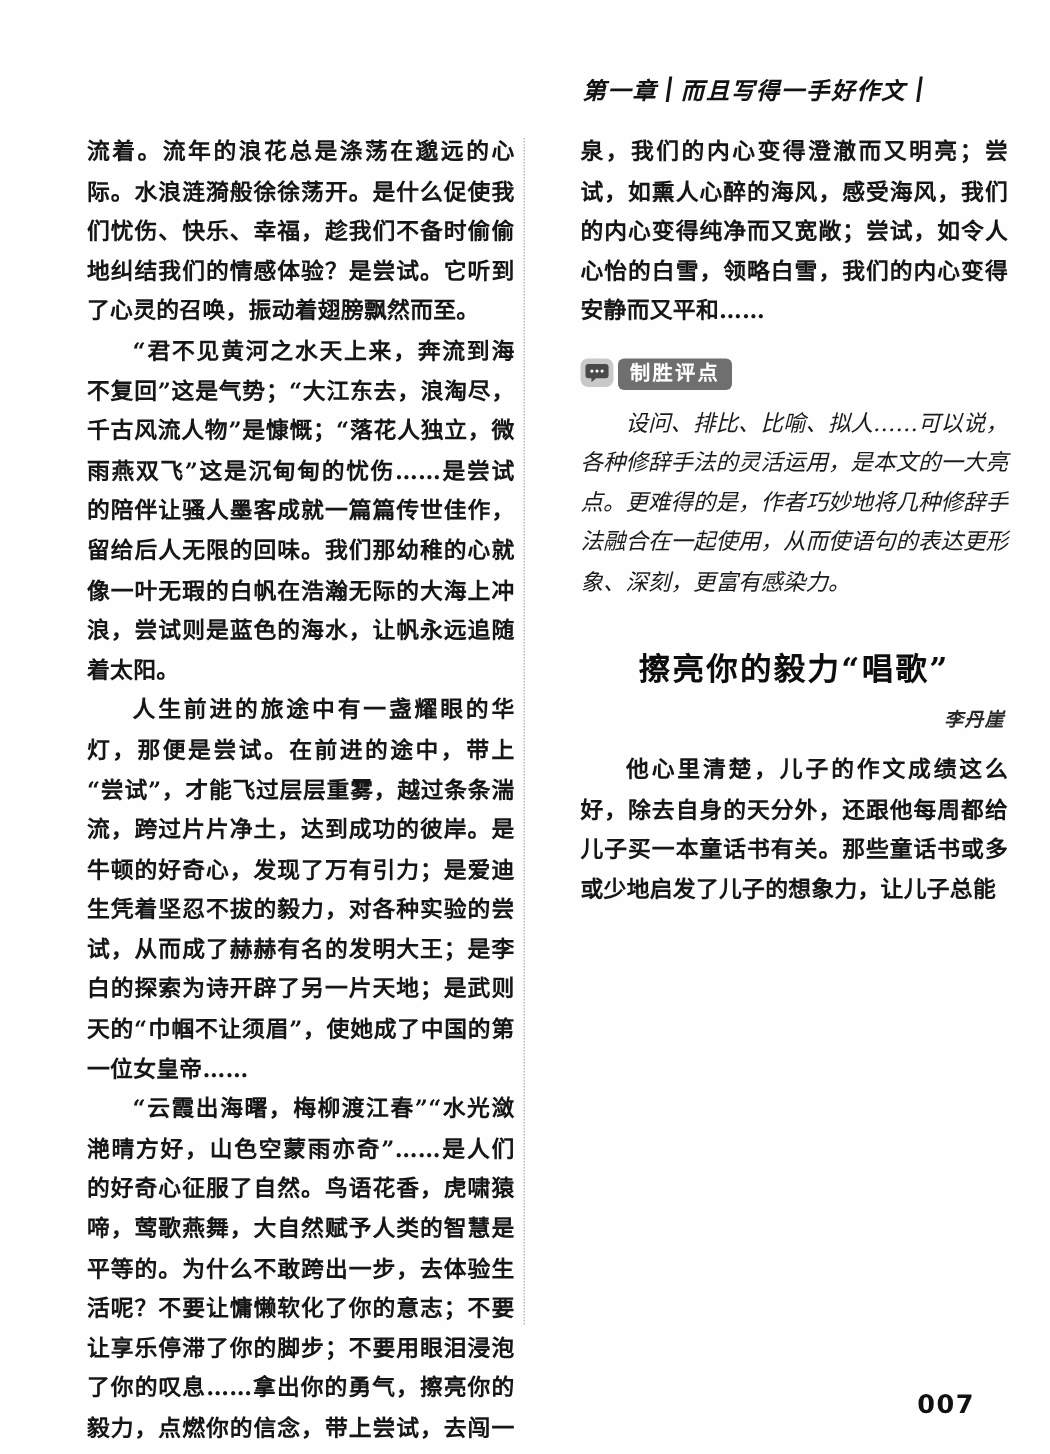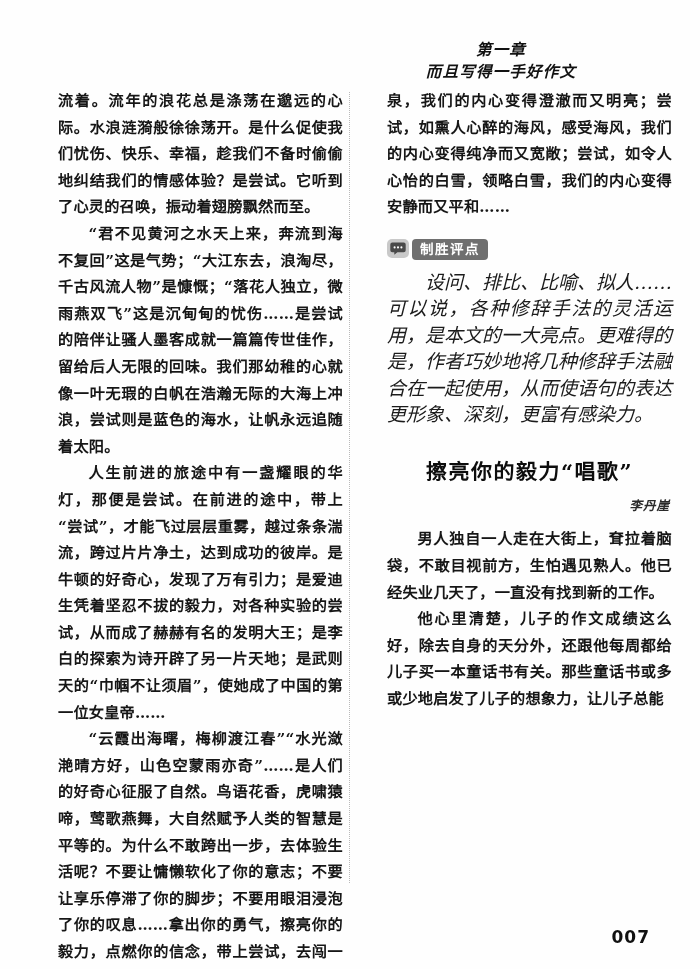--- a/index.html
+++ b/index.html
@@ -26,21 +26,20 @@
   
   .running-head {
     position: absolute;
     top: 44px;
     right: 58px;
     left: 360px;
     height: 30px;
     display: flex;
     align-items: center;
     justify-content: center;
-    flex-direction: column;
   }
   .running-head .chapter-label,
   .running-head .chapter-title {
     font-family: "DejaVu Serif", "Liberation Serif", serif;
     font-weight: 700;
     font-size: 15.5px;
     letter-spacing: 1.2px;
     color: #121212;
     font-style: italic;
     white-space: nowrap;
@@ -123,21 +122,21 @@
     font-weight: 700;
     letter-spacing: 1.5px;
     padding: 2px 8px 3px 8px;
     line-height: 16px;
     font-family: "DejaVu Sans", "Liberation Sans", sans-serif;
     white-space: nowrap;
   }
   p.commentary-text {
     margin: 0;
     text-indent: 2em;
-    font-size: 19px;
+    font-size: 15px;
     line-height: 26.4px;
     text-align: justify;
     text-justify: inter-ideograph;
     font-style: italic;
     font-weight: 500;
     color: #1b1b1b;
     font-family: "DejaVu Serif", "Liberation Serif", serif;
   }
 
   
@@ -216,21 +215,20 @@
             </svg>
           </span>
           <span class="badge-pill">制胜评点</span>
         </div>
         <p class="commentary-text">设问、排比、比喻、拟人……可以说，各种修辞手法的灵活运用，是本文的一大亮点。更难得的是，作者巧妙地将几种修辞手法融合在一起使用，从而使语句的表达更形象、深刻，更富有感染力。</p>
       </div>
 
       <div class="article">
         <h2 class="article-title">擦亮你的毅力“唱歌”</h2>
         <div class="byline">李丹崖</div>
-        <p class="body-text">男人独自一人走在大街上，耷拉着脑袋，不敢目视前方，生怕遇见熟人。他已经失业几天了，一直没有找到新的工作。</p>
         <p class="body-text">他心里清楚，儿子的作文成绩这么好，除去自身的天分外，还跟他每周都给儿子买一本童话书有关。那些童话书或多或少地启发了儿子的想象力，让儿子总能</p>
       </div>
     </div>
   </div>
 
   <div class="folio">007</div>
 
 </div>
 
 </body></html>

